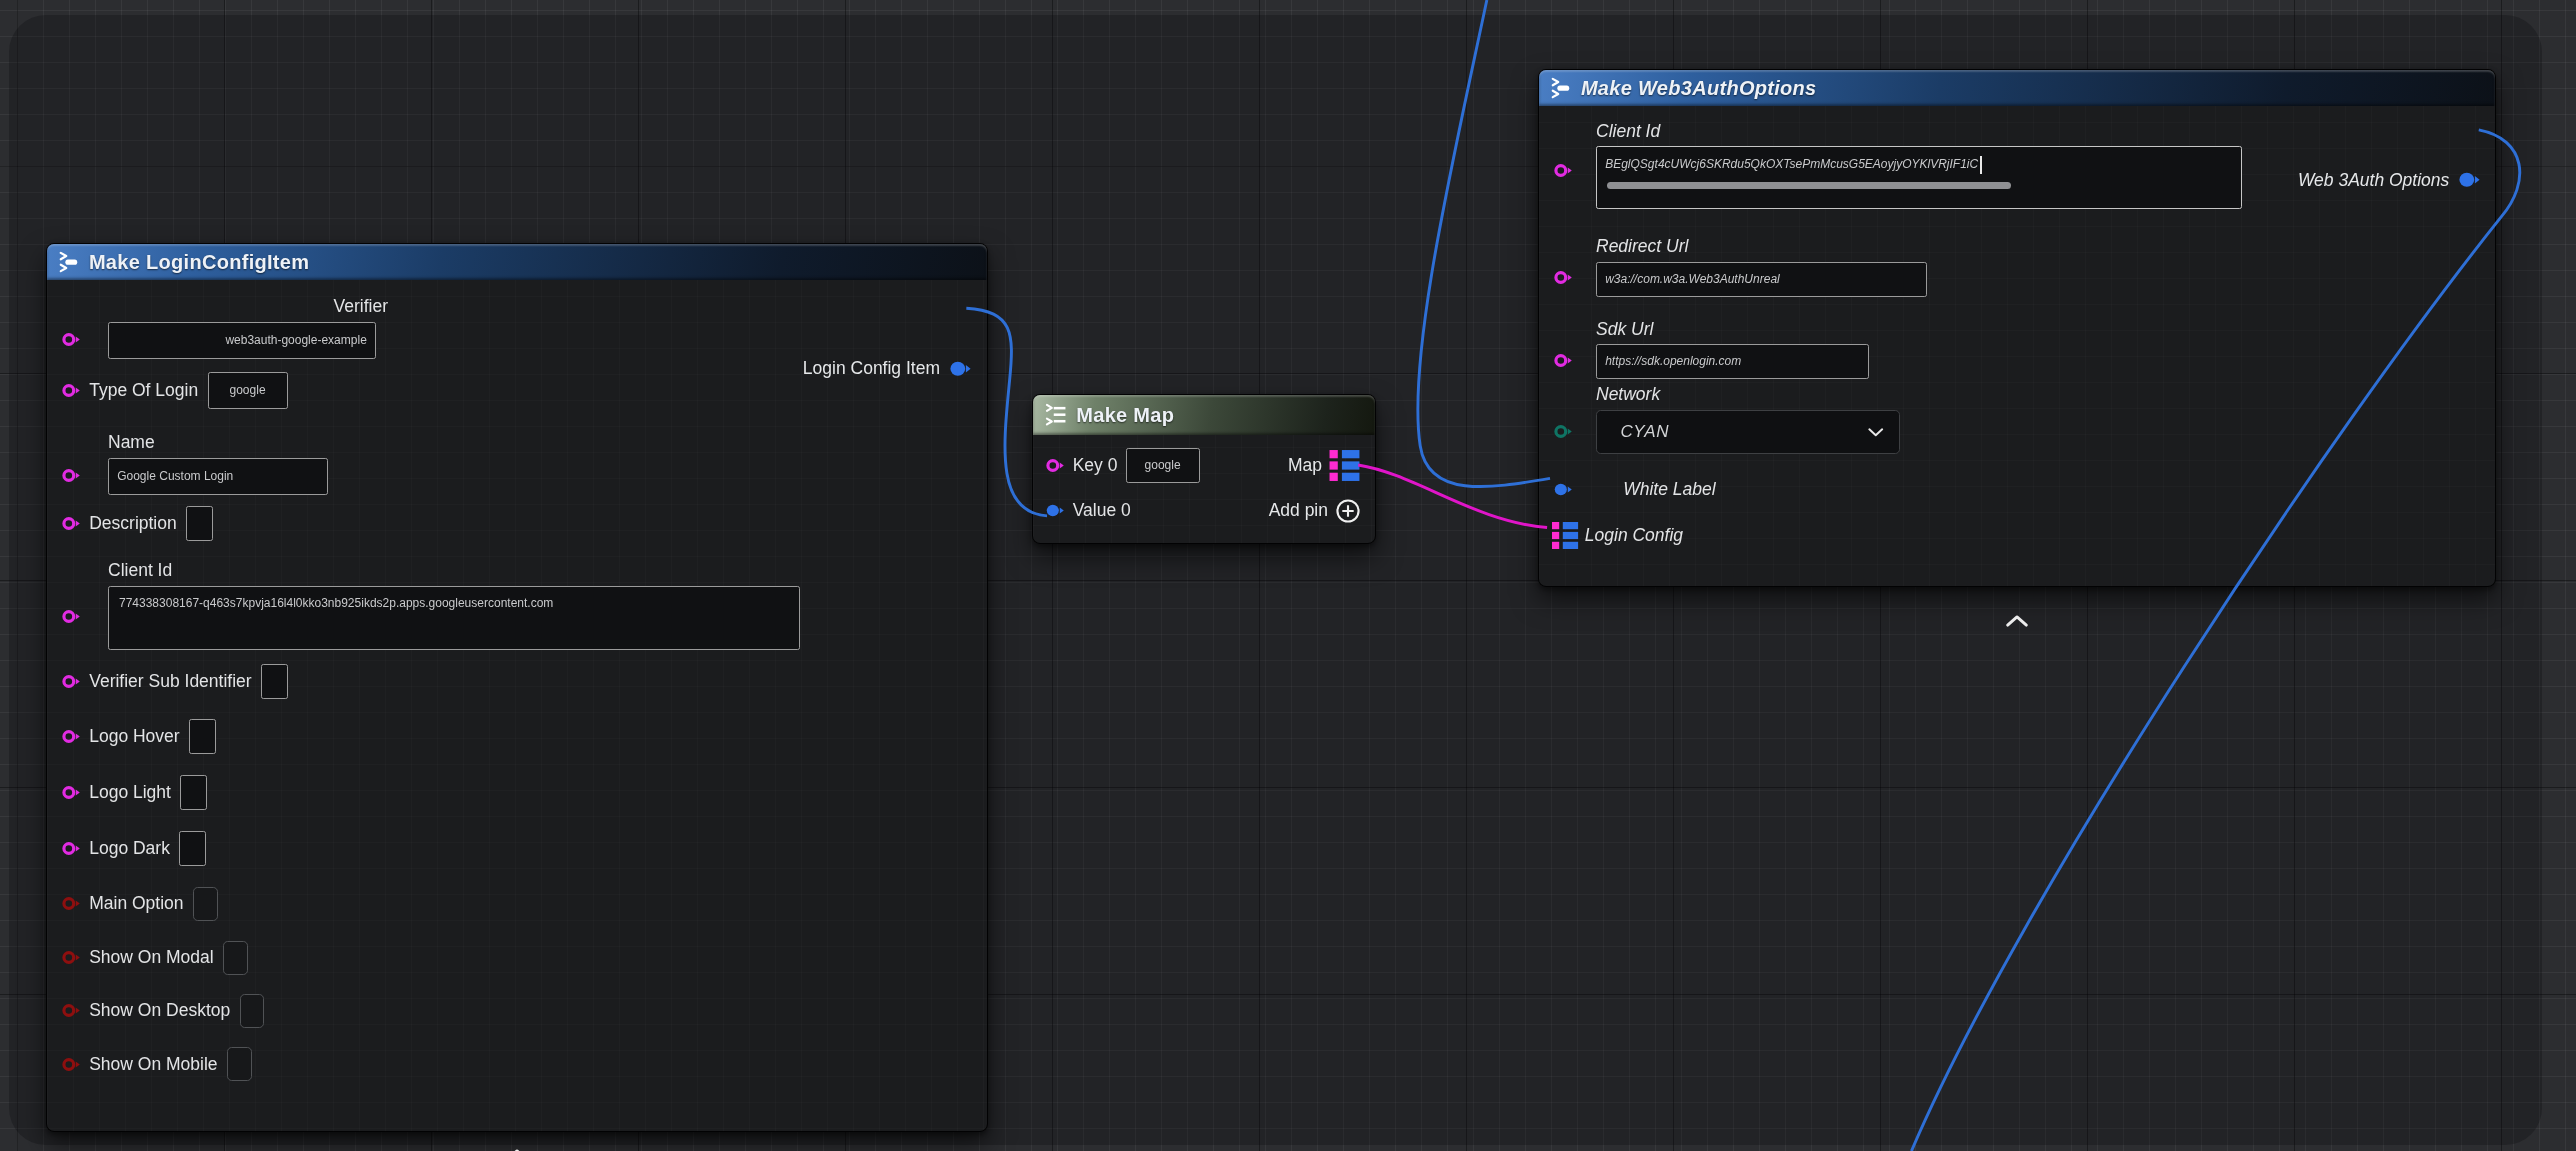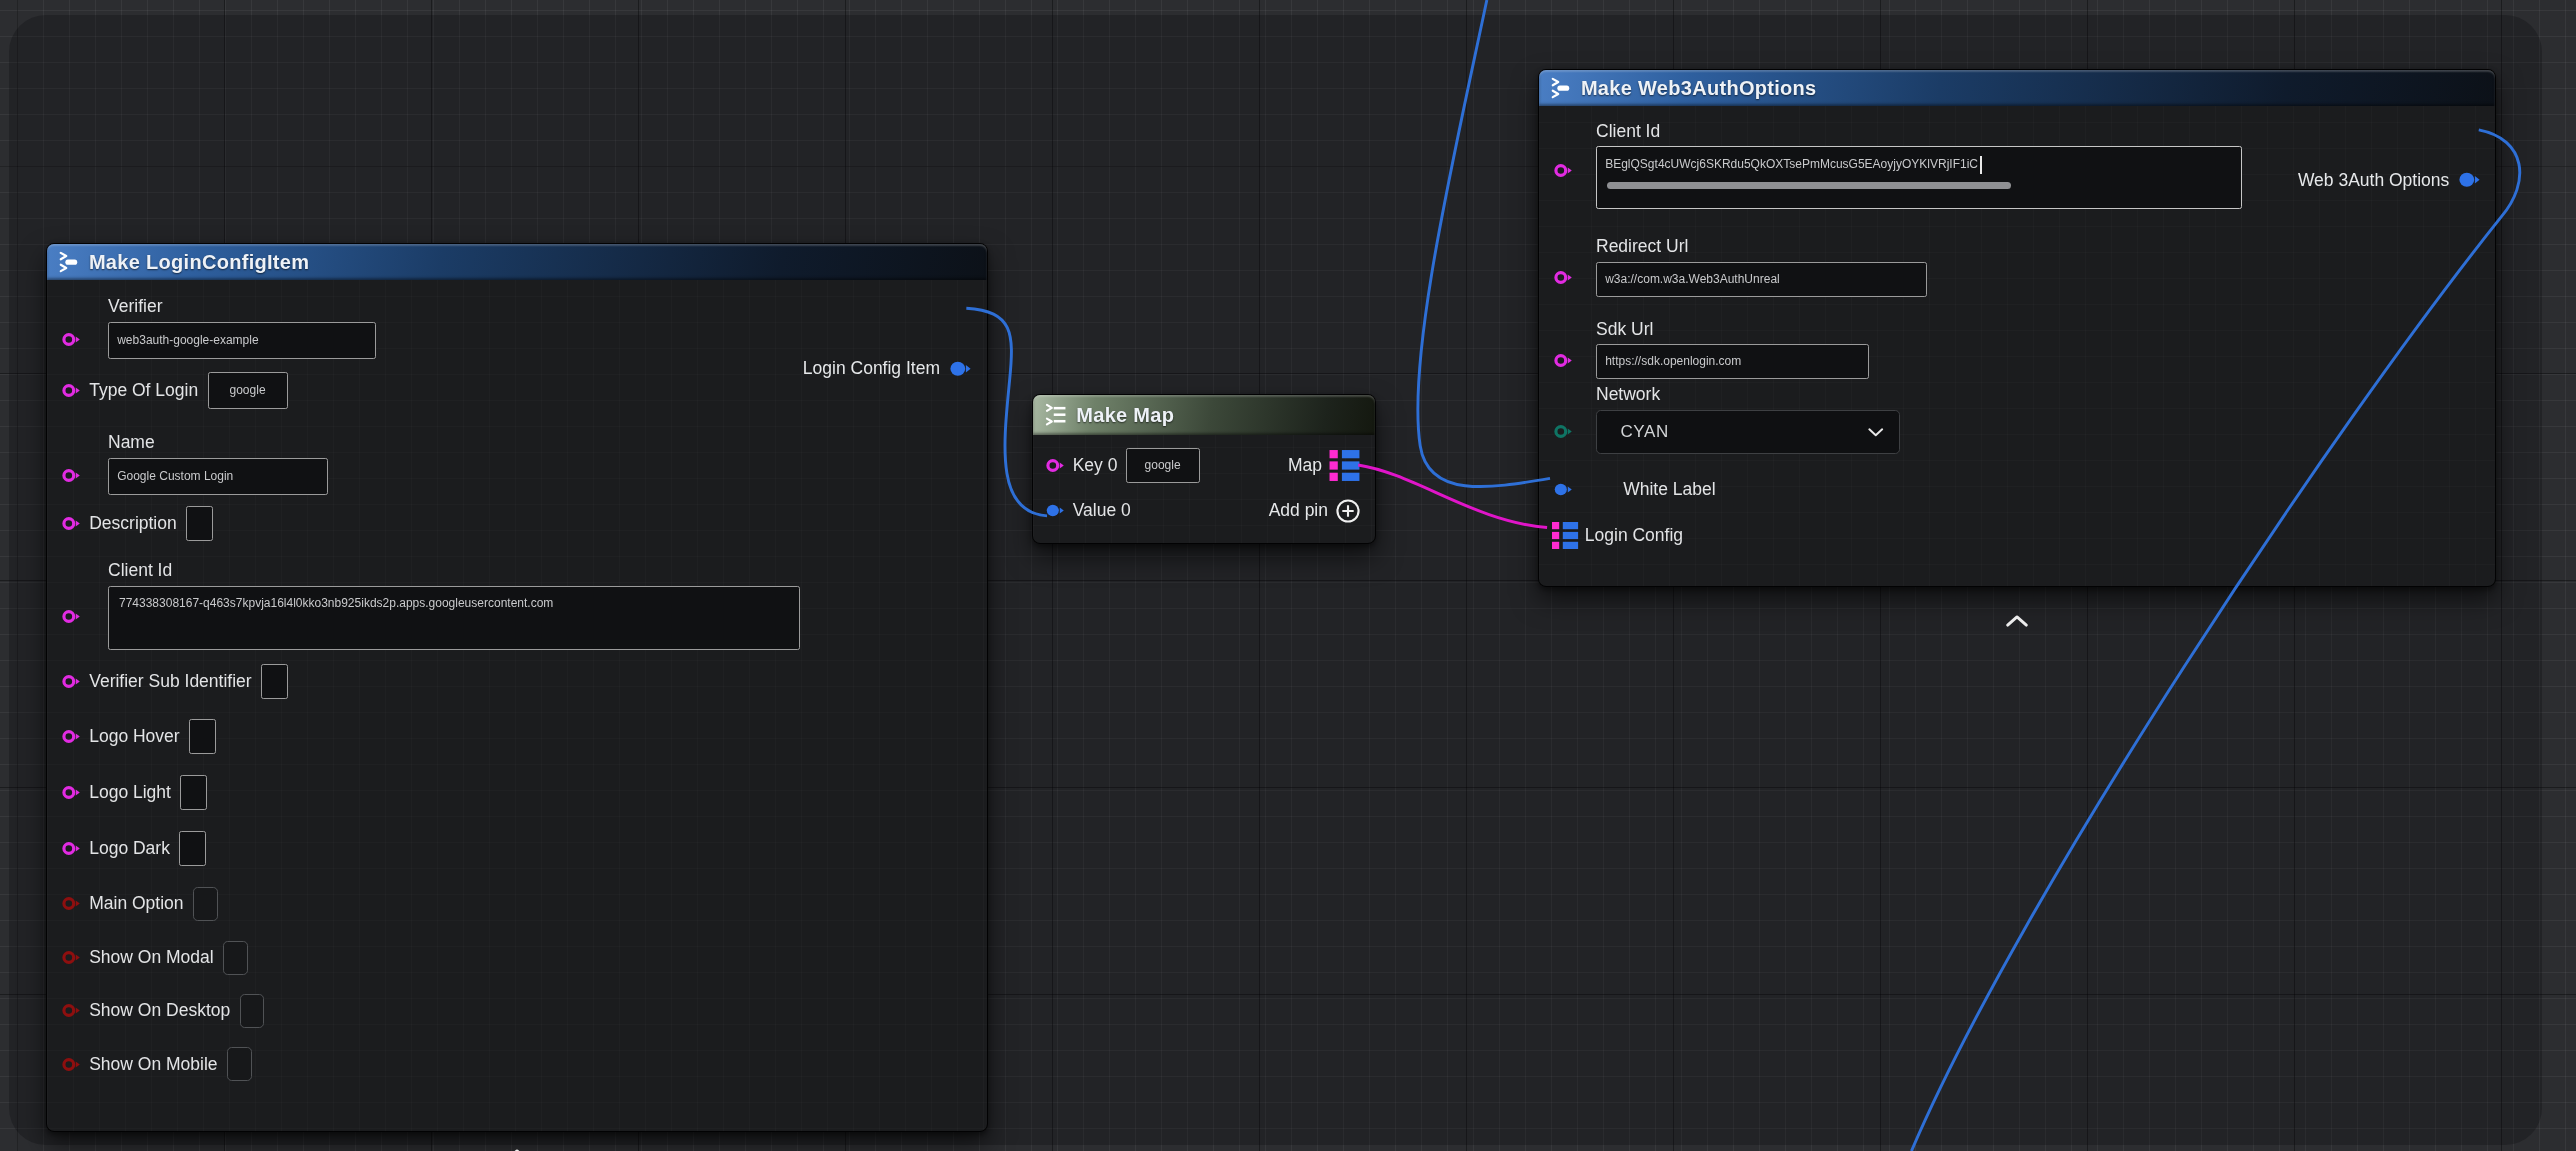--- a/index.html
+++ b/index.html
@@ -106,21 +106,21 @@
   <div class="node-body" style="padding:0 14px 0 13px;">
 
     <div class="out-row" style="top:62px;right:13px;">
       <span class="out-label">Login Config Item</span>
       <svg class="pin" width="27" height="17.5" viewBox="0 0 34 26">
         <ellipse cx="13" cy="13" rx="11" ry="10.5" fill="#2e72e8"></ellipse>
           <path d="M25,7.5 L32,13 L25,18.5 Z" fill="#2e72e8"></path>
       </svg>
     </div>
 
-    <div class="stacked" style="margin-top:16.4px;width:328px;">
+    <div class="stacked" style="margin-top:16.4px;width:328px;text-align:right;">
       <svg class="pin" style="top:36px;" width="23.4" height="15" viewBox="0 0 34 26">
         <circle cx="12" cy="13" r="8.5" fill="none" stroke="#e22be2" stroke-width="5.5"></circle>
           <path d="M24,8 L31,13 L24,18 Z" fill="#e22be2"></path>
       </svg>
       <div style="margin-left:48px;">
         <span class="row-label">Verifier</span>
         <div class="txt-input" style="width:268px;">web3auth-google-example</div>
       </div>
     </div>
 
@@ -287,21 +287,21 @@
         <span class="out-label">Add pin</span>
         <svg width="26" height="26" viewBox="0 0 32 32">
           <circle cx="16" cy="16" r="13" stroke="#f0f0f0" stroke-width="2.6" fill="none"></circle>
           <path d="M16 9 V23 M9 16 H23" stroke="#f0f0f0" stroke-width="2.6"></path>
         </svg>
       </div>
     </div>
   </div>
 </div>
 
-<div class="node" style="left:1538px;top:69px;width:956px;height:516px;">
+<div class="node" style="left:1538px;top:69px;width:956px;height:516px;font-style:italic;">
   <div class="node-header hdr-blue" style="height:36px;">
     <svg class="hdr-icon" width="22" height="22" viewBox="0 0 24 24">
       <path d="M3 2 L9 5.5 L3 9" stroke="#fff" stroke-width="2.4" fill="none" stroke-linecap="round" stroke-linejoin="round"></path>
       <rect x="8" y="9.4" width="13" height="5.6" rx="2.8" fill="#fff"></rect>
       <path d="M3 22 L9 18.5 L3 15" stroke="#fff" stroke-width="2.4" fill="none" stroke-linecap="round" stroke-linejoin="round"></path>
     </svg>
     <span class="node-title">Make Web3AuthOptions</span>
   </div>
   <div class="node-body" style="padding:0 14px 0 13px;">
 

